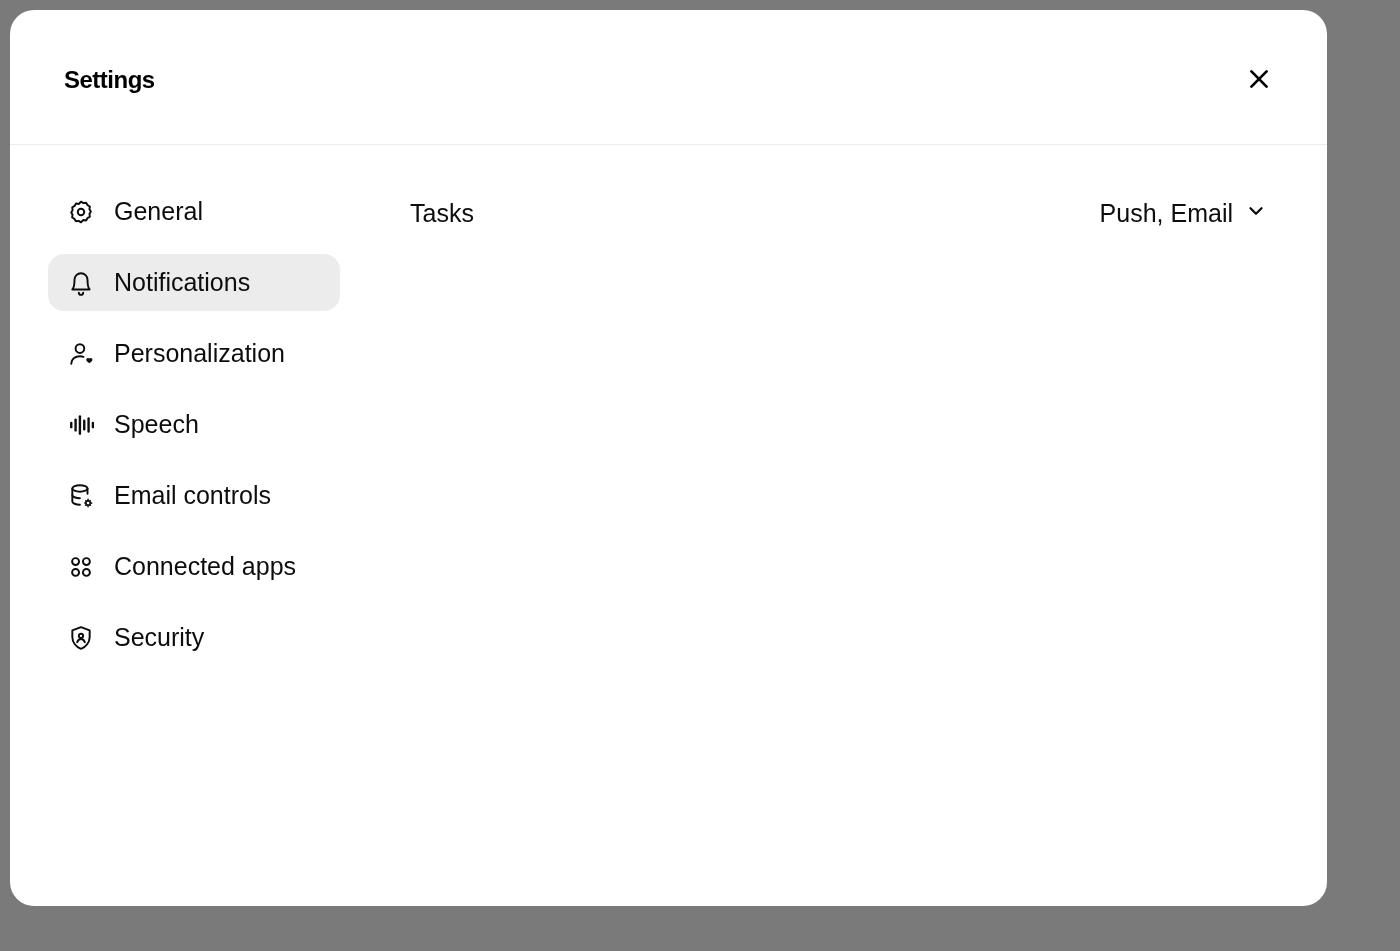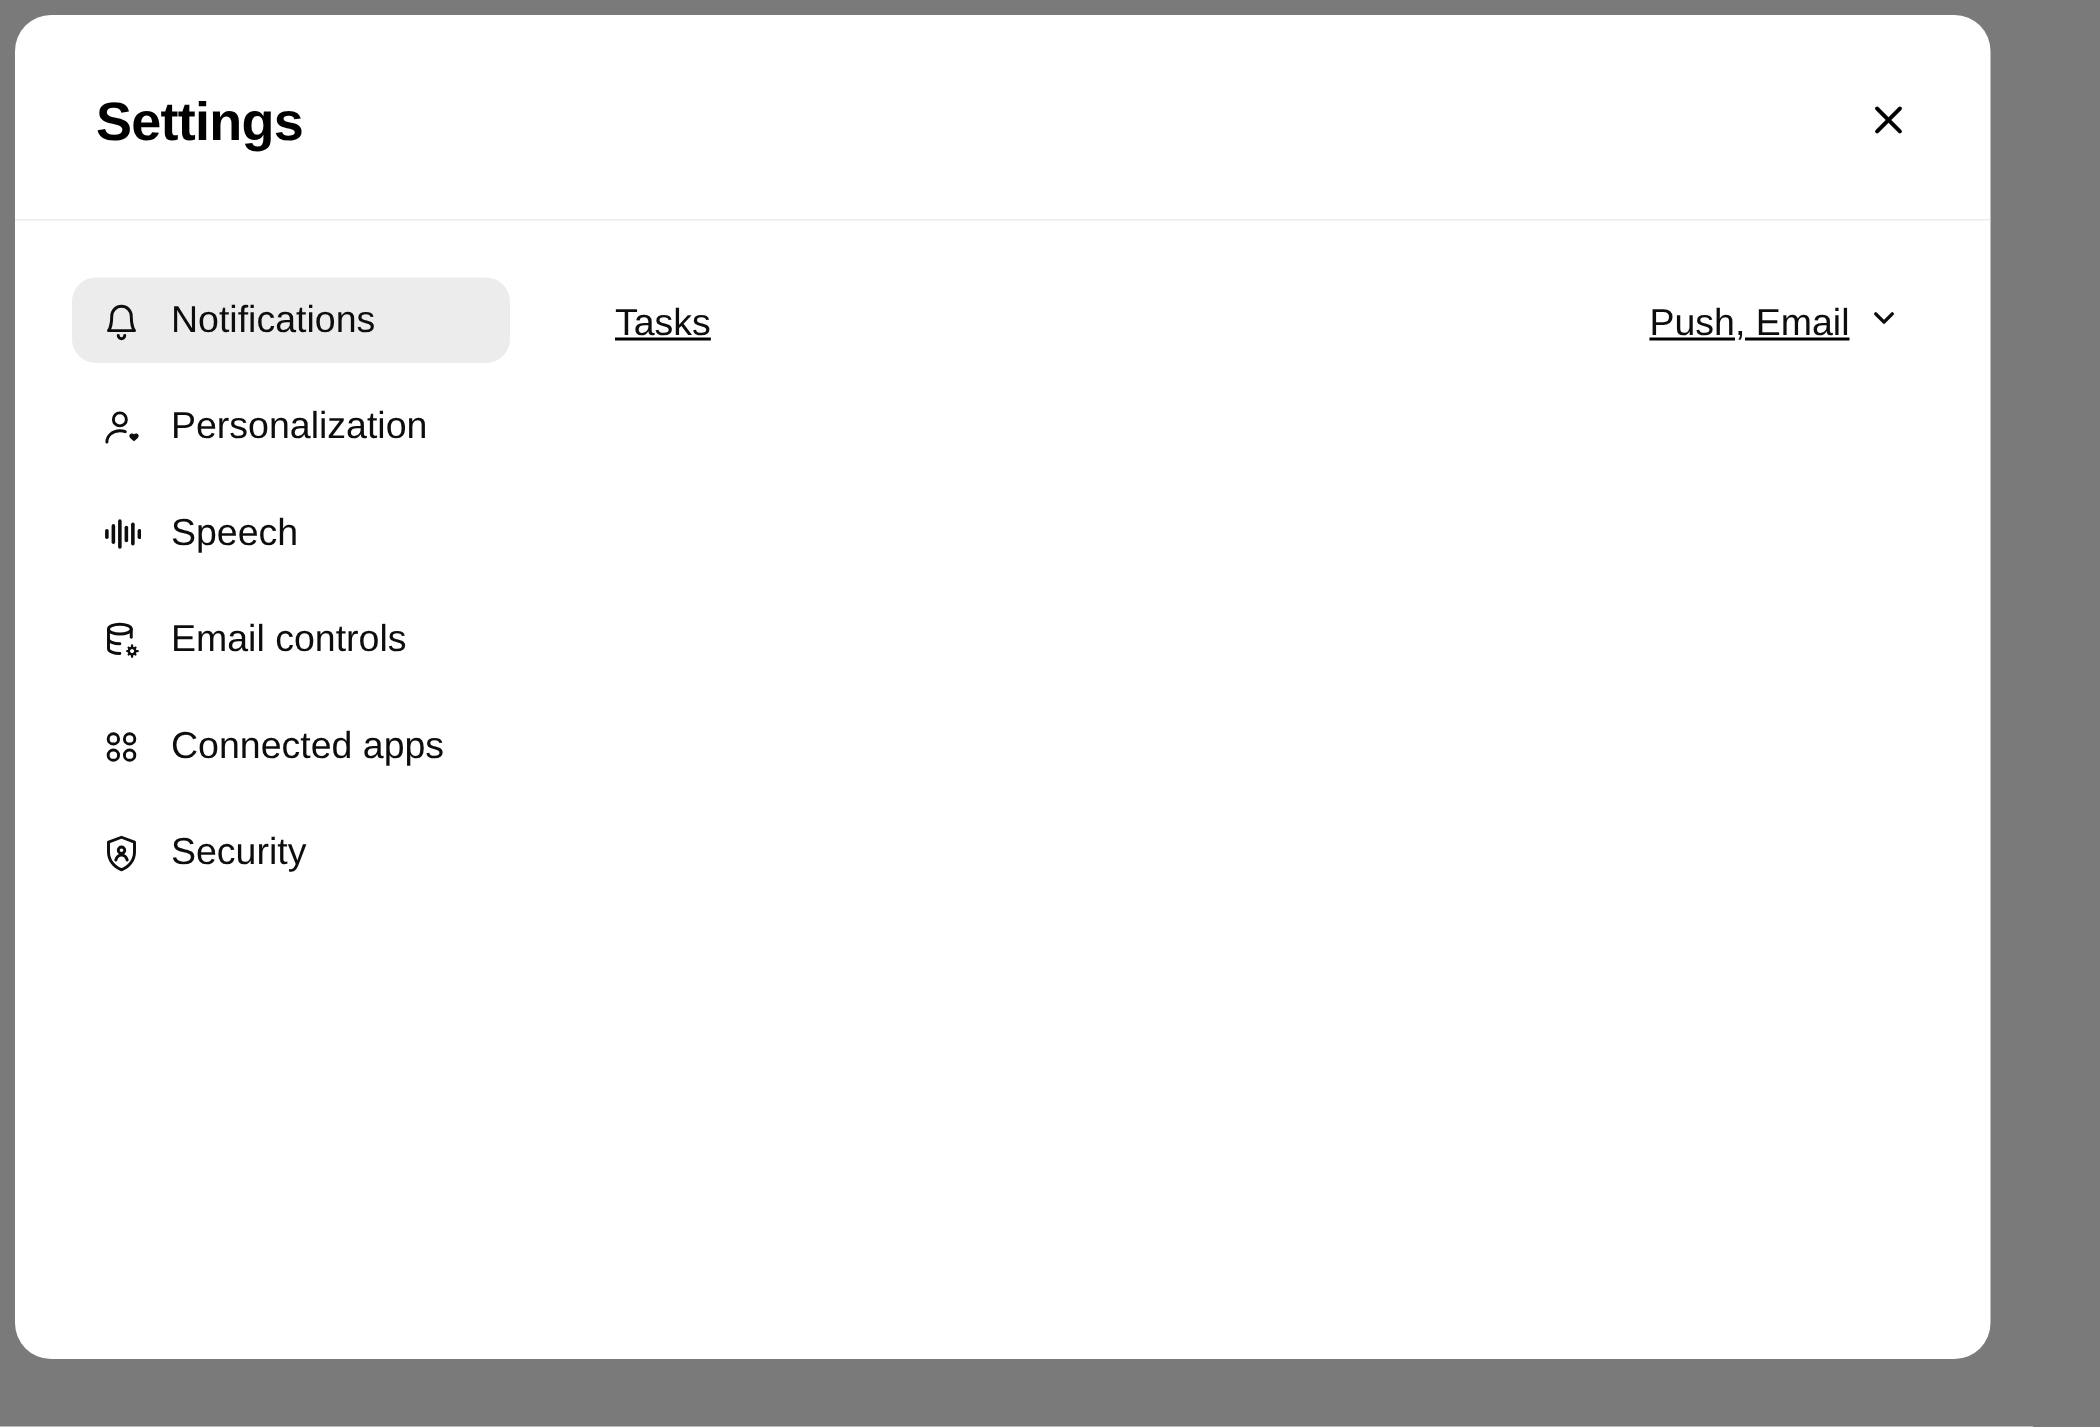--- a/index.html
+++ b/index.html
@@ -28,21 +28,21 @@
       overflow: hidden;
     }
     .modal-header {
       display: flex;
       align-items: center;
       justify-content: space-between;
       padding: 50px 48px 44px 54px;
       border-bottom: 1px solid #ececec;
     }
     .modal-title {
-      font-size: 36px;
+      font-size: 24px;
       font-weight: 700;
       color: #000;
       letter-spacing: -0.5px;
     }
     .close-button {
       width: 40px;
       height: 40px;
       display: flex;
       align-items: center;
       justify-content: center;
@@ -90,21 +90,20 @@
       justify-content: center;
       flex-shrink: 0;
     }
     .sidebar-icon svg {
       width: 26px;
       height: 26px;
     }
     .content {
       flex: 1;
       padding: 48px 60px 30px 40px;
-      text-decoration: underline;
     }
     .setting-row {
       display: flex;
       align-items: center;
       justify-content: space-between;
       padding: 6px 0;
     }
     .setting-label {
       font-size: 25px;
       color: #0d0d0d;
@@ -137,20 +136,29 @@
           <line x1="5" y1="5" x2="19" y2="19"></line>
           <line x1="19" y1="5" x2="5" y2="19"></line>
         </svg>
       </span>
     </button>
   </div>
 
   <div class="modal-body">
     <nav class="sidebar">
 
+      <div class="sidebar-item">
+        <span class="sidebar-icon">
+          <svg viewBox="0 0 24 24" fill="none" stroke="#0d0d0d" stroke-width="1.8">
+            <path d="M12 2.5l2.2 1.3 2.5-.4 1.3 2.2 2.2 1.3-.4 2.5 1.3 2.2-1.3 2.2.4 2.5-2.2 1.3-1.3 2.2-2.5-.4L12 21.5l-2.2-1.3-2.5.4-1.3-2.2-2.2-1.3.4-2.5L3 12.4l1.3-2.2-.4-2.5 2.2-1.3 1.3-2.2 2.5.4L12 2.5z" stroke-linejoin="round"></path>
+            <circle cx="12" cy="12" r="3"></circle>
+          </svg>
+        </span>
+        <span>General</span>
+      </div>
 
       <div class="sidebar-item active">
         <span class="sidebar-icon">
           <svg viewBox="0 0 24 24" fill="none" stroke="#0d0d0d" stroke-width="1.8" stroke-linecap="round" stroke-linejoin="round">
             <path d="M6 8a6 6 0 0 1 12 0c0 7 2 9 2 9H4s2-2 2-9"></path>
             <path d="M10 20a2 2 0 0 0 4 0"></path>
           </svg>
         </span>
         <span>Notifications</span>
       </div>

